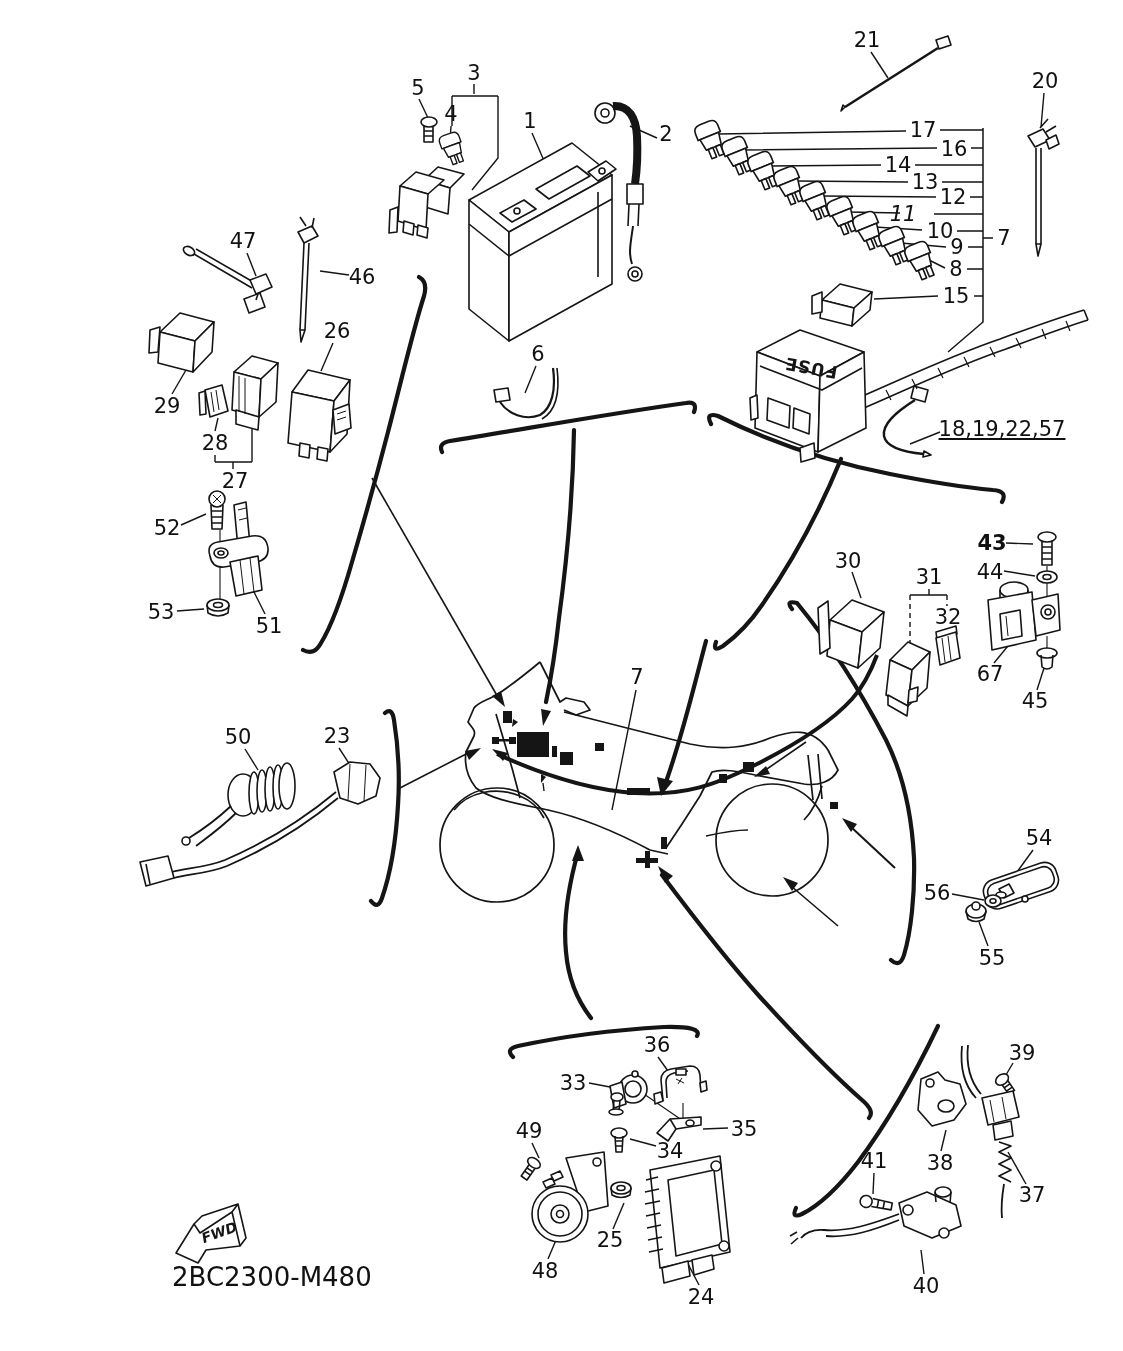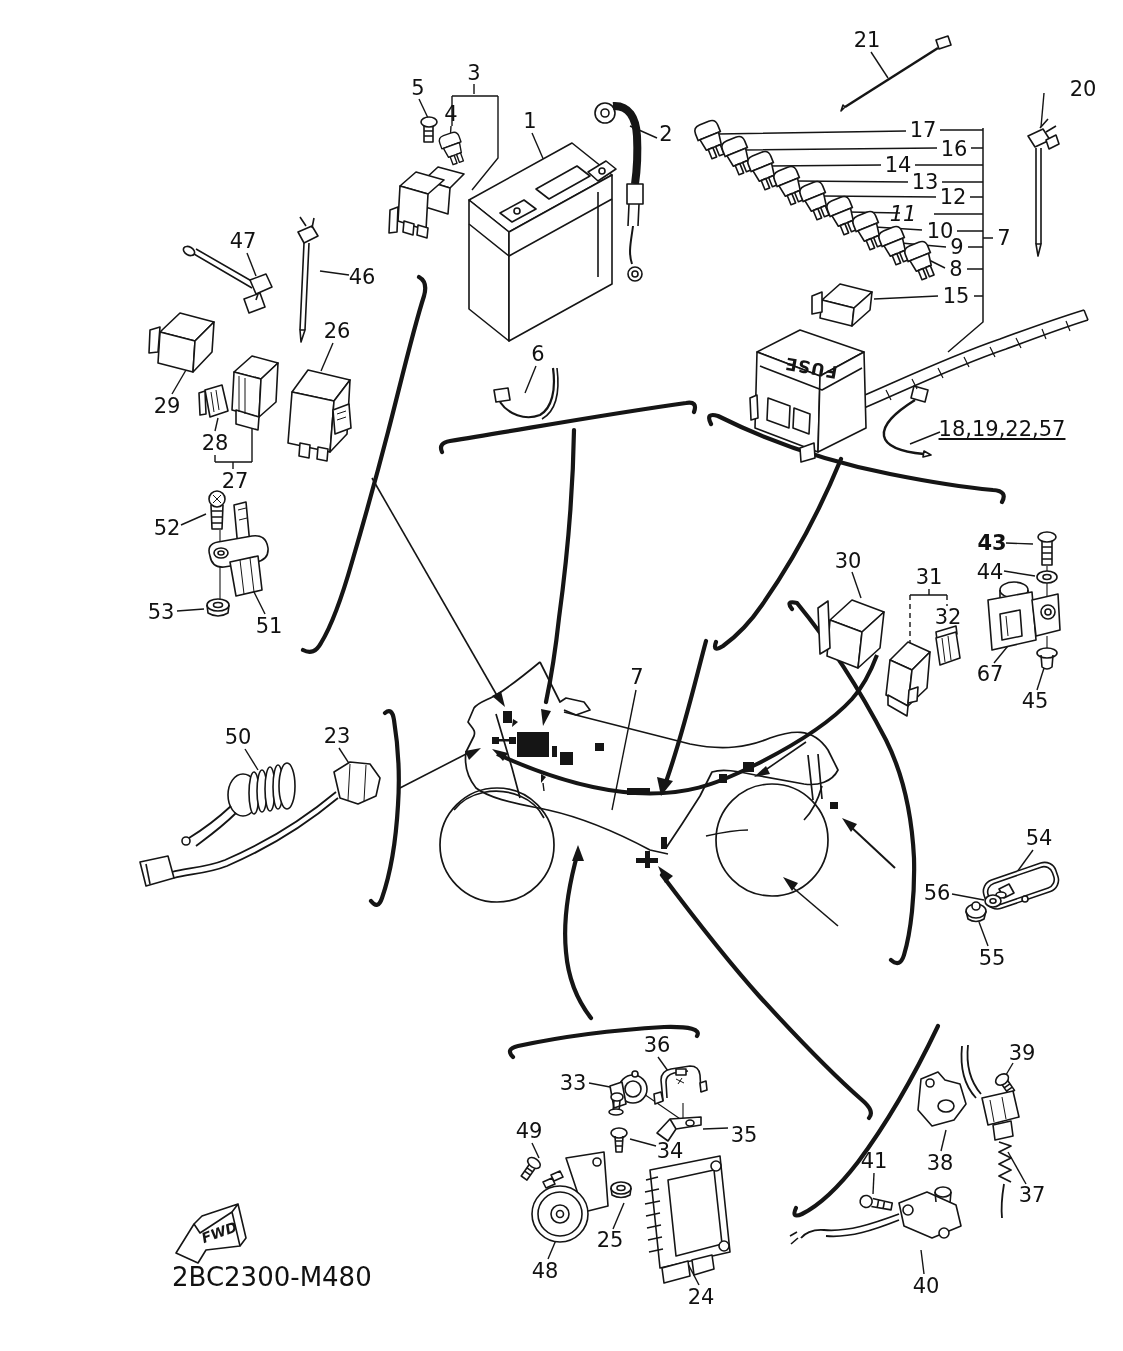--- a/index.html
+++ b/index.html
@@ -514,35 +514,35 @@
       <span class="callout" style="left: 957px; top: 247px;">9</span>
       <span class="callout" style="left: 940px; top: 231px;">10</span>
       <span class="callout" style="left: 903px; top: 214px; font-style: italic;">11</span>
       <span class="callout" style="left: 953px; top: 197px;">12</span>
       <span class="callout" style="left: 925px; top: 182px;">13</span>
       <span class="callout" style="left: 898px; top: 165px;">14</span>
       <span class="callout" style="left: 956px; top: 296px;">15</span>
       <span class="callout" style="left: 954px; top: 149px;">16</span>
       <span class="callout" style="left: 923px; top: 130px;">17</span>
       <span class="callout" style="left: 1002px; top: 429px; text-decoration: underline;">18,19,22,57</span>
-      <span class="callout" style="left: 1083px; top: 81px; margin-top: 8px;">20</span>
+      <span class="callout" style="left: 1045px; top: 81px;">20</span>
       <span class="callout" style="left: 867px; top: 40px;">21</span>
       <span class="callout" style="left: 337px; top: 736px;">23</span>
       <span class="callout" style="left: 701px; top: 1297px;">24</span>
       <span class="callout" style="left: 610px; top: 1240px;">25</span>
       <span class="callout" style="left: 337px; top: 331px;">26</span>
       <span class="callout" style="left: 235px; top: 481px;">27</span>
       <span class="callout" style="left: 215px; top: 443px;">28</span>
       <span class="callout" style="left: 167px; top: 406px;">29</span>
       <span class="callout" style="left: 848px; top: 561px;">30</span>
       <span class="callout" style="left: 929px; top: 577px;">31</span>
       <span class="callout" style="left: 948px; top: 617px;">32</span>
       <span class="callout" style="left: 573px; top: 1083px;">33</span>
       <span class="callout" style="left: 670px; top: 1151px;">34</span>
-      <span class="callout" style="left: 744px; top: 1129px; margin-top: 6px;">35</span>
+      <span class="callout" style="left: 744px; top: 1129px;">35</span>
       <span class="callout" style="left: 657px; top: 1045px;">36</span>
       <span class="callout" style="left: 1032px; top: 1195px;">37</span>
       <span class="callout" style="left: 940px; top: 1163px;">38</span>
       <span class="callout" style="left: 1022px; top: 1053px;">39</span>
       <span class="callout" style="left: 926px; top: 1286px;">40</span>
       <span class="callout" style="left: 874px; top: 1161px;">41</span>
       <span class="callout" style="left: 990px; top: 674px;">67</span>
       <span class="callout" style="left: 992px; top: 543px; font-weight: bold;">43</span>
       <span class="callout" style="left: 990px; top: 572px;">44</span>
       <span class="callout" style="left: 1035px; top: 701px;">45</span>

